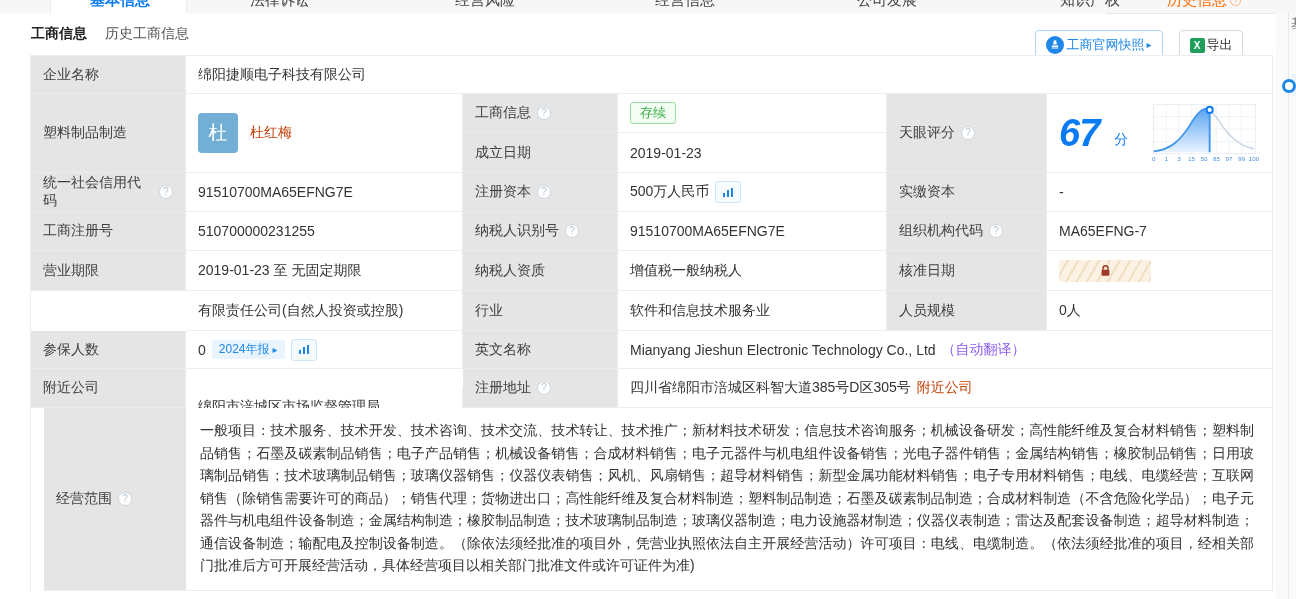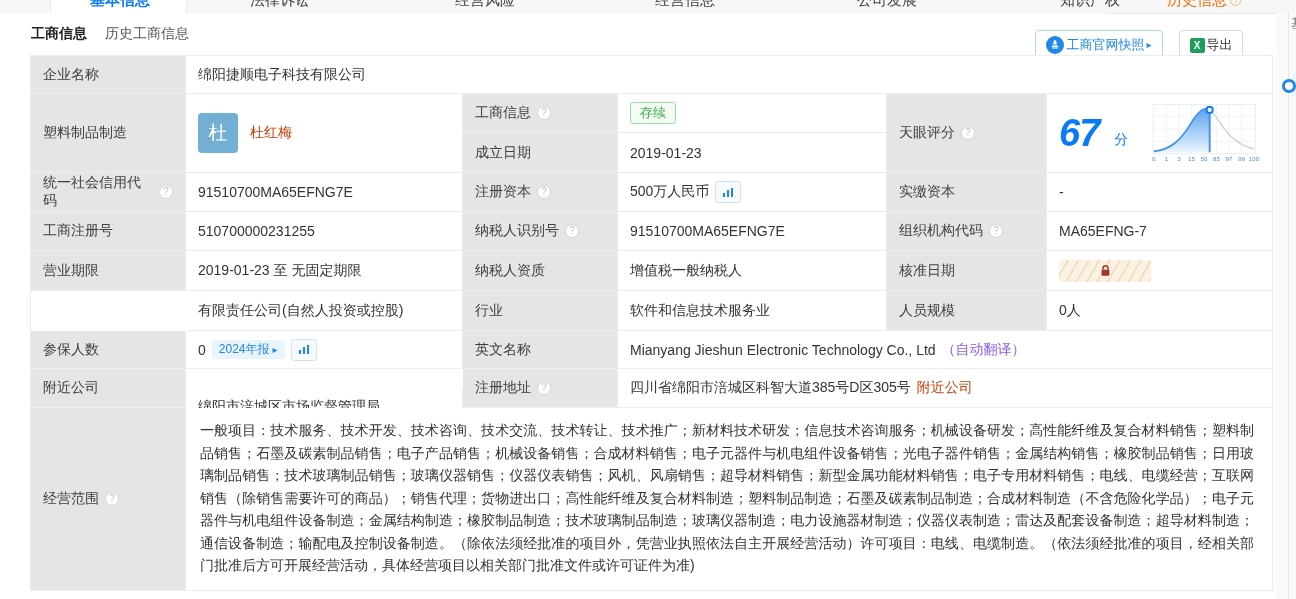--- a/index.html
+++ b/index.html
@@ -297,21 +297,21 @@
     </div>
   <div class="c lbl" style="left:432px;top:313px;width:155px;height:39px">
     <span>注册地址</span>
       <span class="help">?</span>
   </div>
   <div class="c" style="left:587px;top:313px;width:655px;height:39px">
     <span>四川省绵阳市涪城区科智大道385号D区305号</span>
     <span class="lk">附近公司</span>
   </div>
 
-  <div class="c lbl" style="left:0;top:352px;width:155px;height:183px">
+  <div class="c lbl" style="left:13px;top:352px;width:155px;height:183px">
     <span>经营范围</span>
       <span class="help">?</span>
   </div>
   <div class="c scope" style="left:155px;top:352px;width:1087px;height:183px"><span>一般项目：技术服务、技术开发、技术咨询、技术交流、技术转让、技术推广；新材料技术研发；信息技术咨询服务；机械设备研发；高性能纤维及复合材料销售；塑料制品销售；石墨及碳素制品销售；电子产品销售；机械设备销售；合成材料销售；电子元器件与机电组件设备销售；光电子器件销售；金属结构销售；橡胶制品销售；日用玻璃制品销售；技术玻璃制品销售；玻璃仪器销售；仪器仪表销售；风机、风扇销售；超导材料销售；新型金属功能材料销售；电子专用材料销售；电线、电缆经营；互联网销售（除销售需要许可的商品）；销售代理；货物进出口；高性能纤维及复合材料制造；塑料制品制造；石墨及碳素制品制造；合成材料制造（不含危险化学品）；电子元器件与机电组件设备制造；金属结构制造；橡胶制品制造；技术玻璃制品制造；玻璃仪器制造；电力设施器材制造；仪器仪表制造；雷达及配套设备制造；超导材料制造；通信设备制造；输配电及控制设备制造。（除依法须经批准的项目外，凭营业执照依法自主开展经营活动）许可项目：电线、电缆制造。（依法须经批准的项目，经相关部门批准后方可开展经营活动，具体经营项目以相关部门批准文件或许可证件为准)</span></div>
 </div>
 
 <div class="rgutter"></div>
 <div class="rail"></div>
 <div class="railhl"></div>
 <div class="raildot"></div>

